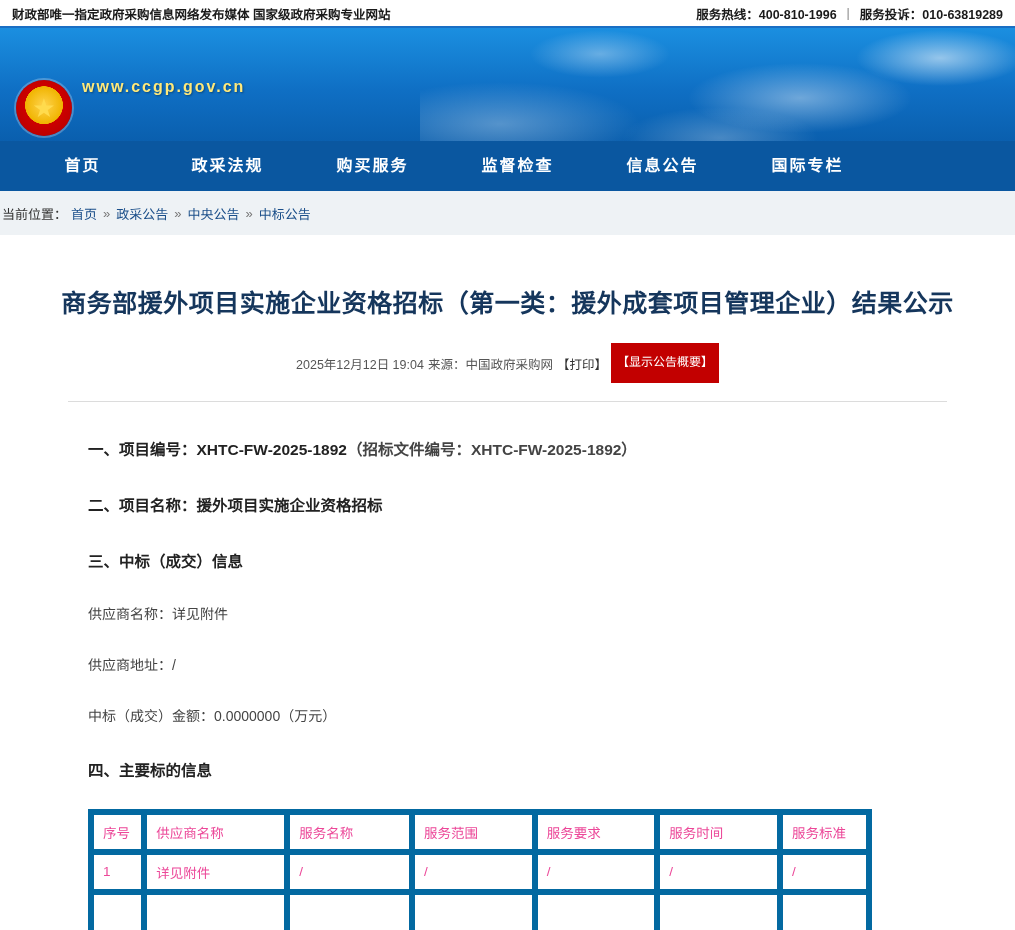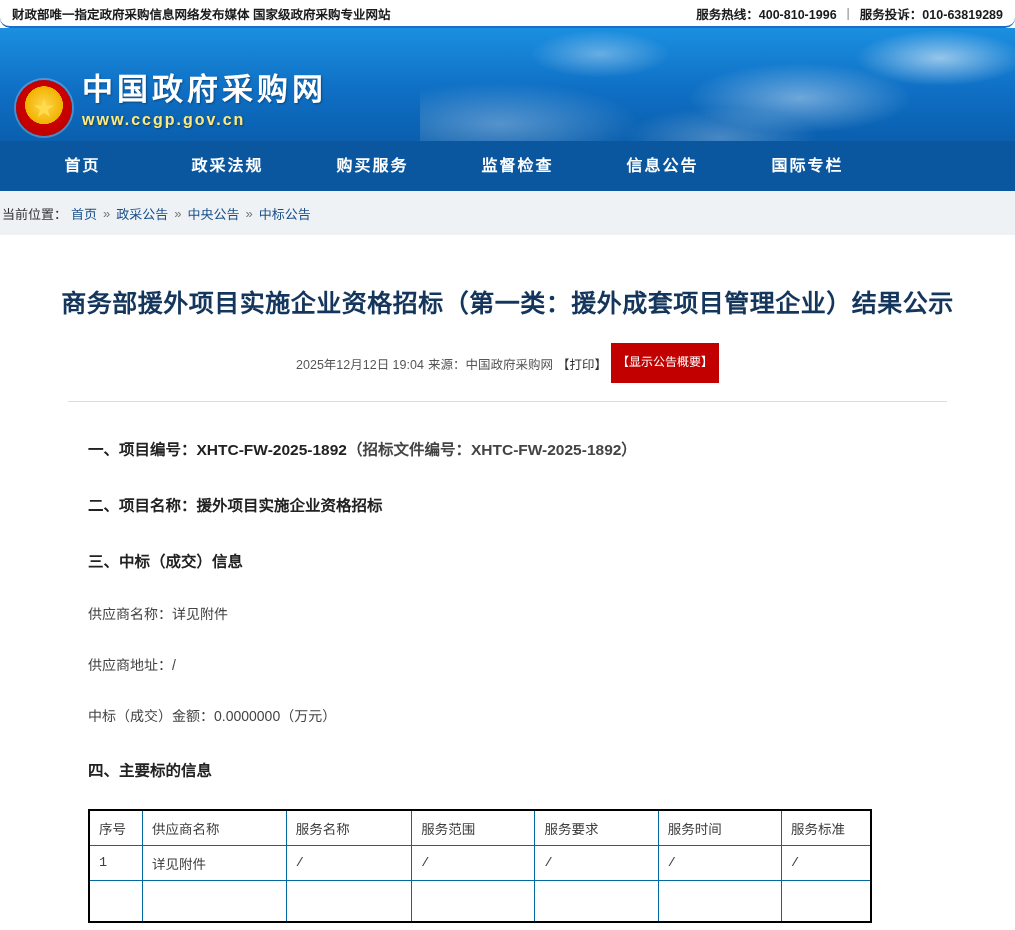--- a/index.html
+++ b/index.html
@@ -22,21 +22,20 @@
     height: 28px;
     background: #ffffff;
     border-bottom: 2px solid #1a6fc4;
     display: flex;
     align-items: center;
     justify-content: space-between;
     padding: 0 12px;
     font-size: 12.5px;
     font-weight: bold;
     color: #1a1a1a;
-    border-radius: 10px;
   }
   .topbar .left { letter-spacing: 0px; }
   .topbar .right { display: flex; align-items: center; gap: 10px; }
   .topbar .sep { color: #888; font-weight: normal; }
 
   
   .banner {
     height: 113px;
     background: linear-gradient(180deg,#1b8fe0 0%, #0f6fc4 55%, #0a5fae 100%);
     position: relative;
@@ -189,29 +188,28 @@
     line-height: 1.8;
   }
 
   table.goods {
     border-collapse: collapse;
     margin: 24px 0 0 0;
     width: 784px;
     border: 2px solid #000;
   }
   table.goods th, table.goods td {
-    border: 1px solid #0369a1;
+    border: 6px solid #0369a1;
     font-size: 13.5px;
-    color: #404040;
+    color: #ec4899;
     padding: 7px 9px;
     text-align: left;
     font-weight: normal;
     height: 32px;
     vertical-align: middle;
-    font-family: Liberation Mono, monospace;
   }
   table.goods tr.empty td { height: 42px; }
   .col-0 { width: 52px; }
   .col-1 { width: 140px; }
   .col-2 { width: 122px; }
   .col-3 { width: 120px; }
   .col-4 { width: 120px; }
   .col-5 { width: 120px; }
   .col-6 { width: 87px; }
 </style>
@@ -226,21 +224,20 @@
       <span>服务热线：400-810-1996</span>
       <span class="sep">|</span>
       <span>服务投诉：010-63819289</span>
     </div>
   </div>
 
   <div class="banner">
     <div class="clouds"></div>
     <div class="emblem">★</div>
     <div class="banner-title">
-      <div class="l1">中国政府采购网</div>
       <div class="l3">www.ccgp.gov.cn</div>
     </div>
   </div>
 
   <div class="nav">
     <div class="nav-item">首页</div>
     <div class="nav-item">政采法规</div>
     <div class="nav-item">购买服务</div>
     <div class="nav-item">监督检查</div>
     <div class="nav-item">信息公告</div>

